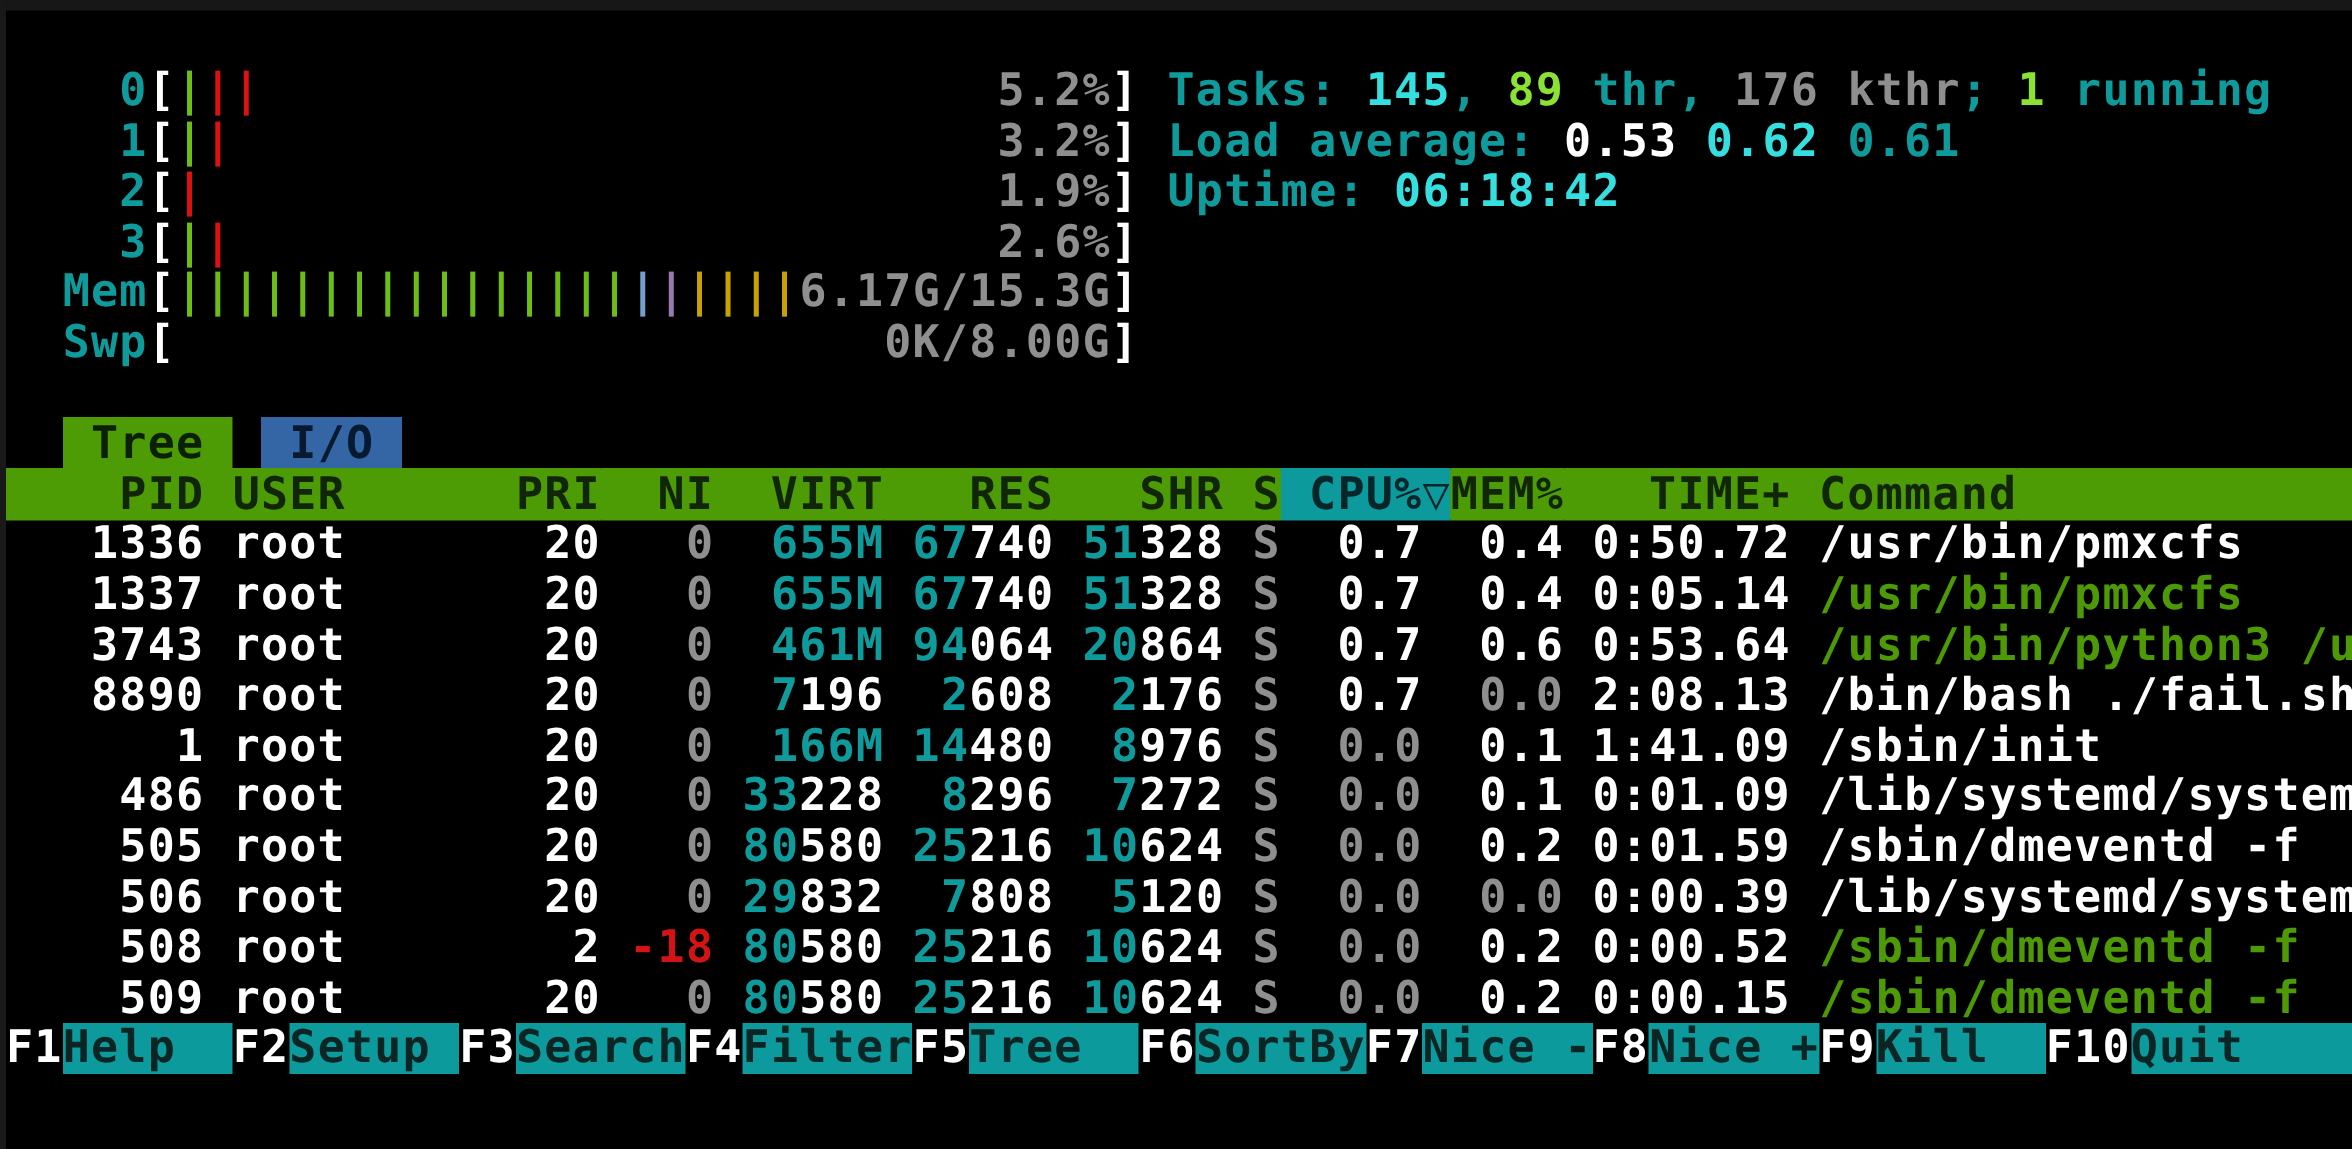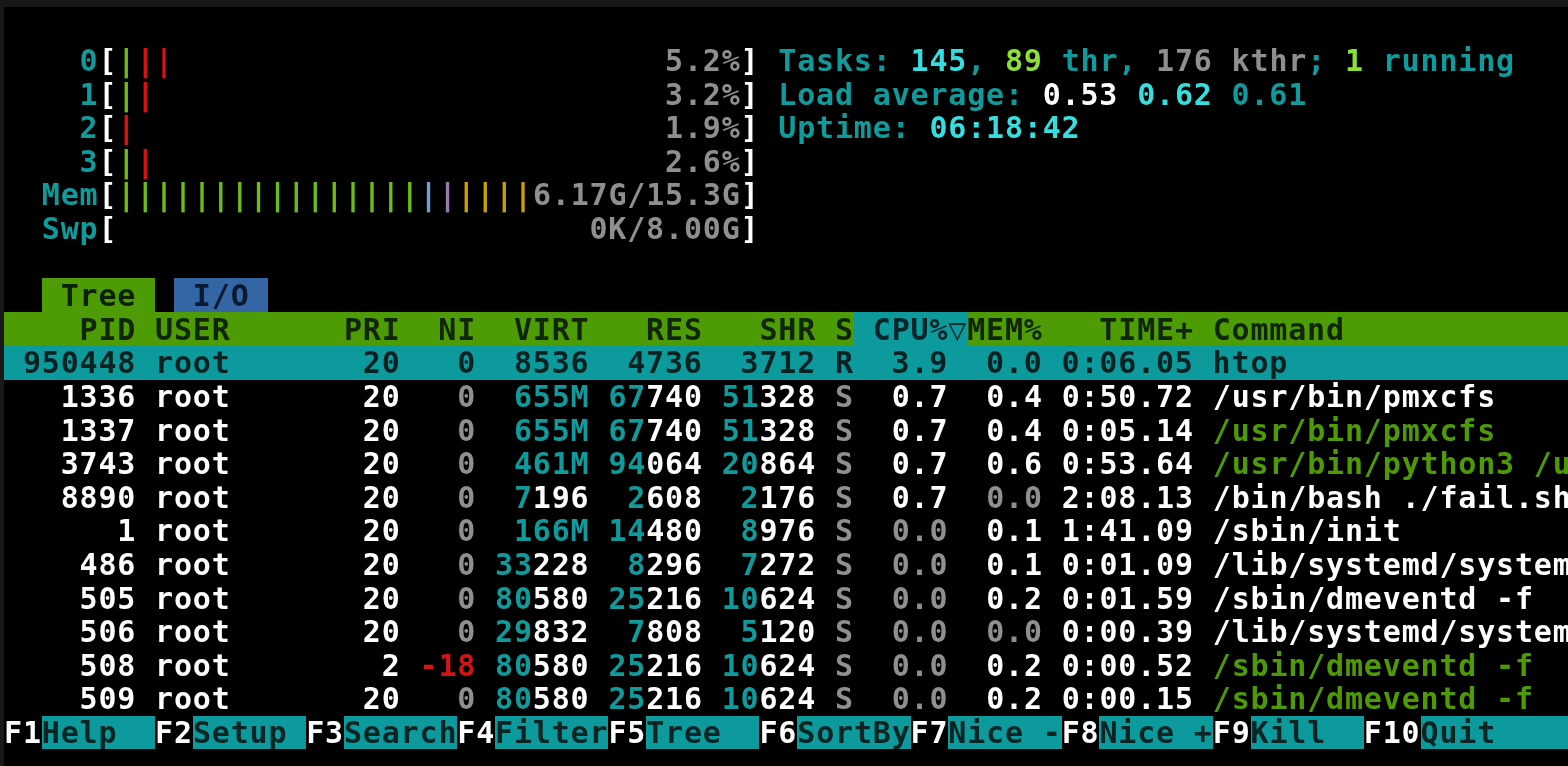--- a/index.html
+++ b/index.html
@@ -28,21 +28,20 @@
 <div class="terminal" id="term">
     <div class="line"><span style="color: rgb(255, 255, 255);">  </span><span style="color: rgb(15, 155, 155);">  0</span><span style="color: rgb(255, 255, 255);">[</span><span style="color: rgb(108, 190, 22);">|</span><span style="color: rgb(221, 17, 17);">|</span><span style="color: rgb(221, 17, 17);">|</span><span style="color: rgb(255, 255, 255);">                          </span><span style="color: rgb(143, 143, 143);">5.2%</span><span style="color: rgb(255, 255, 255);">]</span><span style="color: rgb(255, 255, 255);"> </span><span style="color: rgb(15, 155, 155);">Tasks: </span><span style="color: rgb(54, 223, 223);">145</span><span style="color: rgb(15, 155, 155);">, </span><span style="color: rgb(138, 226, 52);">89</span><span style="color: rgb(15, 155, 155);"> thr</span><span style="color: rgb(15, 155, 155);">, </span><span style="color: rgb(143, 143, 143);">176</span><span style="color: rgb(143, 143, 143);"> kthr</span><span style="color: rgb(15, 155, 155);">; </span><span style="color: rgb(138, 226, 52);">1</span><span style="color: rgb(15, 155, 155);"> running</span></div>
     <div class="line"><span style="color: rgb(255, 255, 255);">  </span><span style="color: rgb(15, 155, 155);">  1</span><span style="color: rgb(255, 255, 255);">[</span><span style="color: rgb(108, 190, 22);">|</span><span style="color: rgb(221, 17, 17);">|</span><span style="color: rgb(255, 255, 255);">                           </span><span style="color: rgb(143, 143, 143);">3.2%</span><span style="color: rgb(255, 255, 255);">]</span><span style="color: rgb(255, 255, 255);"> </span><span style="color: rgb(15, 155, 155);">Load average: </span><span style="color: rgb(255, 255, 255);">0.53</span><span style="color: rgb(15, 155, 155);"> </span><span style="color: rgb(54, 223, 223);">0.62</span><span style="color: rgb(15, 155, 155);"> </span><span style="color: rgb(15, 155, 155);">0.61</span></div>
     <div class="line"><span style="color: rgb(255, 255, 255);">  </span><span style="color: rgb(15, 155, 155);">  2</span><span style="color: rgb(255, 255, 255);">[</span><span style="color: rgb(221, 17, 17);">|</span><span style="color: rgb(255, 255, 255);">                            </span><span style="color: rgb(143, 143, 143);">1.9%</span><span style="color: rgb(255, 255, 255);">]</span><span style="color: rgb(255, 255, 255);"> </span><span style="color: rgb(15, 155, 155);">Uptime: </span><span style="color: rgb(54, 223, 223);">06:18:42</span></div>
     <div class="line"><span style="color: rgb(255, 255, 255);">  </span><span style="color: rgb(15, 155, 155);">  3</span><span style="color: rgb(255, 255, 255);">[</span><span style="color: rgb(108, 190, 22);">|</span><span style="color: rgb(221, 17, 17);">|</span><span style="color: rgb(255, 255, 255);">                           </span><span style="color: rgb(143, 143, 143);">2.6%</span><span style="color: rgb(255, 255, 255);">]</span><span style="color: rgb(255, 255, 255);"> </span></div>
     <div class="line"><span style="color: rgb(255, 255, 255);">  </span><span style="color: rgb(15, 155, 155);">Mem</span><span style="color: rgb(255, 255, 255);">[</span><span style="color: rgb(108, 190, 22);">|</span><span style="color: rgb(108, 190, 22);">|</span><span style="color: rgb(108, 190, 22);">|</span><span style="color: rgb(108, 190, 22);">|</span><span style="color: rgb(108, 190, 22);">|</span><span style="color: rgb(108, 190, 22);">|</span><span style="color: rgb(108, 190, 22);">|</span><span style="color: rgb(108, 190, 22);">|</span><span style="color: rgb(108, 190, 22);">|</span><span style="color: rgb(108, 190, 22);">|</span><span style="color: rgb(108, 190, 22);">|</span><span style="color: rgb(108, 190, 22);">|</span><span style="color: rgb(108, 190, 22);">|</span><span style="color: rgb(108, 190, 22);">|</span><span style="color: rgb(108, 190, 22);">|</span><span style="color: rgb(108, 190, 22);">|</span><span style="color: rgb(114, 159, 207);">|</span><span style="color: rgb(152, 121, 178);">|</span><span style="color: rgb(201, 162, 0);">|</span><span style="color: rgb(201, 162, 0);">|</span><span style="color: rgb(201, 162, 0);">|</span><span style="color: rgb(201, 162, 0);">|</span><span style="color: rgb(143, 143, 143);">6.17G/15.3G</span><span style="color: rgb(255, 255, 255);">]</span><span style="color: rgb(255, 255, 255);"> </span></div>
     <div class="line"><span style="color: rgb(255, 255, 255);">  </span><span style="color: rgb(15, 155, 155);">Swp</span><span style="color: rgb(255, 255, 255);">[</span><span style="color: rgb(255, 255, 255);">                         </span><span style="color: rgb(143, 143, 143);">0K/8.00G</span><span style="color: rgb(255, 255, 255);">]</span><span style="color: rgb(255, 255, 255);"> </span></div>
     <div class="line"></div>
     <div class="line"><span style="color: rgb(255, 255, 255);">  </span><span style="color: rgb(12, 32, 4); background: rgb(77, 156, 6);"> Tree </span><span style="color: rgb(255, 255, 255);"> </span><span style="color: rgb(8, 26, 48); background: rgb(52, 101, 164);"> I/O </span></div>
     <div class="line" style="background: rgb(77, 156, 6);"><span style="color: rgb(17, 38, 8); background: rgb(77, 156, 6);">    PID</span><span style="color: rgb(17, 38, 8); background: rgb(77, 156, 6);"> USER      </span><span style="color: rgb(17, 38, 8); background: rgb(77, 156, 6);">PRI</span><span style="color: rgb(17, 38, 8); background: rgb(77, 156, 6);">  NI</span><span style="color: rgb(17, 38, 8); background: rgb(77, 156, 6);">  VIRT</span><span style="color: rgb(17, 38, 8); background: rgb(77, 156, 6);">   RES</span><span style="color: rgb(17, 38, 8); background: rgb(77, 156, 6);">   SHR</span><span style="color: rgb(17, 38, 8); background: rgb(77, 156, 6);"> S</span><span style="color: rgb(6, 38, 42); background: rgb(13, 154, 156);"> CPU%▽</span><span style="color: rgb(17, 38, 8); background: rgb(77, 156, 6);">MEM%</span><span style="color: rgb(17, 38, 8); background: rgb(77, 156, 6);">   TIME+</span><span style="color: rgb(17, 38, 8); background: rgb(77, 156, 6);"> Command</span><span style="color: rgb(17, 38, 8); background: rgb(77, 156, 6);">            </span></div>
-    <div class="line" style="background: rgb(13, 154, 156);"><span style="color: rgb(8, 34, 34); background: rgb(13, 154, 156);"> 950448 root       20   0  8536  4736  3712 R  3.9  0.0 0:06.05 htop               </span></div>
     <div class="line"><span style="color: rgb(255, 255, 255);">   1336</span><span style="color: rgb(255, 255, 255);"> </span><span style="color: rgb(255, 255, 255);">root      </span><span style="color: rgb(255, 255, 255);"> 20</span><span style="color: rgb(255, 255, 255);"> </span><span style="color: rgb(143, 143, 143);">  0</span><span style="color: rgb(255, 255, 255);"> </span><span style="color: rgb(15, 155, 155);"> 655M</span><span style="color: rgb(255, 255, 255);"> </span><span style="color: rgb(15, 155, 155);">67</span><span style="color: rgb(255, 255, 255);">740</span><span style="color: rgb(255, 255, 255);"> </span><span style="color: rgb(15, 155, 155);">51</span><span style="color: rgb(255, 255, 255);">328</span><span style="color: rgb(255, 255, 255);"> </span><span style="color: rgb(143, 143, 143);">S</span><span style="color: rgb(255, 255, 255);">  0.7</span><span style="color: rgb(255, 255, 255);"> </span><span style="color: rgb(255, 255, 255);"> 0.4</span><span style="color: rgb(255, 255, 255);"> </span><span style="color: rgb(255, 255, 255);">0:50.72</span><span style="color: rgb(255, 255, 255);"> </span><span style="color: rgb(255, 255, 255);">/usr/bin/pmxcfs</span></div>
     <div class="line"><span style="color: rgb(255, 255, 255);">   1337</span><span style="color: rgb(255, 255, 255);"> </span><span style="color: rgb(255, 255, 255);">root      </span><span style="color: rgb(255, 255, 255);"> 20</span><span style="color: rgb(255, 255, 255);"> </span><span style="color: rgb(143, 143, 143);">  0</span><span style="color: rgb(255, 255, 255);"> </span><span style="color: rgb(15, 155, 155);"> 655M</span><span style="color: rgb(255, 255, 255);"> </span><span style="color: rgb(15, 155, 155);">67</span><span style="color: rgb(255, 255, 255);">740</span><span style="color: rgb(255, 255, 255);"> </span><span style="color: rgb(15, 155, 155);">51</span><span style="color: rgb(255, 255, 255);">328</span><span style="color: rgb(255, 255, 255);"> </span><span style="color: rgb(143, 143, 143);">S</span><span style="color: rgb(255, 255, 255);">  0.7</span><span style="color: rgb(255, 255, 255);"> </span><span style="color: rgb(255, 255, 255);"> 0.4</span><span style="color: rgb(255, 255, 255);"> </span><span style="color: rgb(255, 255, 255);">0:05.14</span><span style="color: rgb(255, 255, 255);"> </span><span style="color: rgb(78, 154, 6);">/usr/bin/pmxcfs</span></div>
     <div class="line"><span style="color: rgb(255, 255, 255);">   3743</span><span style="color: rgb(255, 255, 255);"> </span><span style="color: rgb(255, 255, 255);">root      </span><span style="color: rgb(255, 255, 255);"> 20</span><span style="color: rgb(255, 255, 255);"> </span><span style="color: rgb(143, 143, 143);">  0</span><span style="color: rgb(255, 255, 255);"> </span><span style="color: rgb(15, 155, 155);"> 461M</span><span style="color: rgb(255, 255, 255);"> </span><span style="color: rgb(15, 155, 155);">94</span><span style="color: rgb(255, 255, 255);">064</span><span style="color: rgb(255, 255, 255);"> </span><span style="color: rgb(15, 155, 155);">20</span><span style="color: rgb(255, 255, 255);">864</span><span style="color: rgb(255, 255, 255);"> </span><span style="color: rgb(143, 143, 143);">S</span><span style="color: rgb(255, 255, 255);">  0.7</span><span style="color: rgb(255, 255, 255);"> </span><span style="color: rgb(255, 255, 255);"> 0.6</span><span style="color: rgb(255, 255, 255);"> </span><span style="color: rgb(255, 255, 255);">0:53.64</span><span style="color: rgb(255, 255, 255);"> </span><span style="color: rgb(78, 154, 6);">/usr/bin/python3 /u</span></div>
     <div class="line"><span style="color: rgb(255, 255, 255);">   8890</span><span style="color: rgb(255, 255, 255);"> </span><span style="color: rgb(255, 255, 255);">root      </span><span style="color: rgb(255, 255, 255);"> 20</span><span style="color: rgb(255, 255, 255);"> </span><span style="color: rgb(143, 143, 143);">  0</span><span style="color: rgb(255, 255, 255);"> </span><span style="color: rgb(15, 155, 155);"> 7</span><span style="color: rgb(255, 255, 255);">196</span><span style="color: rgb(255, 255, 255);"> </span><span style="color: rgb(15, 155, 155);"> 2</span><span style="color: rgb(255, 255, 255);">608</span><span style="color: rgb(255, 255, 255);"> </span><span style="color: rgb(15, 155, 155);"> 2</span><span style="color: rgb(255, 255, 255);">176</span><span style="color: rgb(255, 255, 255);"> </span><span style="color: rgb(143, 143, 143);">S</span><span style="color: rgb(255, 255, 255);">  0.7</span><span style="color: rgb(255, 255, 255);"> </span><span style="color: rgb(143, 143, 143);"> 0.0</span><span style="color: rgb(255, 255, 255);"> </span><span style="color: rgb(255, 255, 255);">2:08.13</span><span style="color: rgb(255, 255, 255);"> </span><span style="color: rgb(255, 255, 255);">/bin/bash ./fail.sh</span></div>
     <div class="line"><span style="color: rgb(255, 255, 255);">      1</span><span style="color: rgb(255, 255, 255);"> </span><span style="color: rgb(255, 255, 255);">root      </span><span style="color: rgb(255, 255, 255);"> 20</span><span style="color: rgb(255, 255, 255);"> </span><span style="color: rgb(143, 143, 143);">  0</span><span style="color: rgb(255, 255, 255);"> </span><span style="color: rgb(15, 155, 155);"> 166M</span><span style="color: rgb(255, 255, 255);"> </span><span style="color: rgb(15, 155, 155);">14</span><span style="color: rgb(255, 255, 255);">480</span><span style="color: rgb(255, 255, 255);"> </span><span style="color: rgb(15, 155, 155);"> 8</span><span style="color: rgb(255, 255, 255);">976</span><span style="color: rgb(255, 255, 255);"> </span><span style="color: rgb(143, 143, 143);">S</span><span style="color: rgb(143, 143, 143);">  0.0</span><span style="color: rgb(255, 255, 255);"> </span><span style="color: rgb(255, 255, 255);"> 0.1</span><span style="color: rgb(255, 255, 255);"> </span><span style="color: rgb(255, 255, 255);">1:41.09</span><span style="color: rgb(255, 255, 255);"> </span><span style="color: rgb(255, 255, 255);">/sbin/init</span></div>
     <div class="line"><span style="color: rgb(255, 255, 255);">    486</span><span style="color: rgb(255, 255, 255);"> </span><span style="color: rgb(255, 255, 255);">root      </span><span style="color: rgb(255, 255, 255);"> 20</span><span style="color: rgb(255, 255, 255);"> </span><span style="color: rgb(143, 143, 143);">  0</span><span style="color: rgb(255, 255, 255);"> </span><span style="color: rgb(15, 155, 155);">33</span><span style="color: rgb(255, 255, 255);">228</span><span style="color: rgb(255, 255, 255);"> </span><span style="color: rgb(15, 155, 155);"> 8</span><span style="color: rgb(255, 255, 255);">296</span><span style="color: rgb(255, 255, 255);"> </span><span style="color: rgb(15, 155, 155);"> 7</span><span style="color: rgb(255, 255, 255);">272</span><span style="color: rgb(255, 255, 255);"> </span><span style="color: rgb(143, 143, 143);">S</span><span style="color: rgb(143, 143, 143);">  0.0</span><span style="color: rgb(255, 255, 255);"> </span><span style="color: rgb(255, 255, 255);"> 0.1</span><span style="color: rgb(255, 255, 255);"> </span><span style="color: rgb(255, 255, 255);">0:01.09</span><span style="color: rgb(255, 255, 255);"> </span><span style="color: rgb(255, 255, 255);">/lib/systemd/system</span></div>
     <div class="line"><span style="color: rgb(255, 255, 255);">    505</span><span style="color: rgb(255, 255, 255);"> </span><span style="color: rgb(255, 255, 255);">root      </span><span style="color: rgb(255, 255, 255);"> 20</span><span style="color: rgb(255, 255, 255);"> </span><span style="color: rgb(143, 143, 143);">  0</span><span style="color: rgb(255, 255, 255);"> </span><span style="color: rgb(15, 155, 155);">80</span><span style="color: rgb(255, 255, 255);">580</span><span style="color: rgb(255, 255, 255);"> </span><span style="color: rgb(15, 155, 155);">25</span><span style="color: rgb(255, 255, 255);">216</span><span style="color: rgb(255, 255, 255);"> </span><span style="color: rgb(15, 155, 155);">10</span><span style="color: rgb(255, 255, 255);">624</span><span style="color: rgb(255, 255, 255);"> </span><span style="color: rgb(143, 143, 143);">S</span><span style="color: rgb(143, 143, 143);">  0.0</span><span style="color: rgb(255, 255, 255);"> </span><span style="color: rgb(255, 255, 255);"> 0.2</span><span style="color: rgb(255, 255, 255);"> </span><span style="color: rgb(255, 255, 255);">0:01.59</span><span style="color: rgb(255, 255, 255);"> </span><span style="color: rgb(255, 255, 255);">/sbin/dmeventd -f</span></div>
     <div class="line"><span style="color: rgb(255, 255, 255);">    506</span><span style="color: rgb(255, 255, 255);"> </span><span style="color: rgb(255, 255, 255);">root      </span><span style="color: rgb(255, 255, 255);"> 20</span><span style="color: rgb(255, 255, 255);"> </span><span style="color: rgb(143, 143, 143);">  0</span><span style="color: rgb(255, 255, 255);"> </span><span style="color: rgb(15, 155, 155);">29</span><span style="color: rgb(255, 255, 255);">832</span><span style="color: rgb(255, 255, 255);"> </span><span style="color: rgb(15, 155, 155);"> 7</span><span style="color: rgb(255, 255, 255);">808</span><span style="color: rgb(255, 255, 255);"> </span><span style="color: rgb(15, 155, 155);"> 5</span><span style="color: rgb(255, 255, 255);">120</span><span style="color: rgb(255, 255, 255);"> </span><span style="color: rgb(143, 143, 143);">S</span><span style="color: rgb(143, 143, 143);">  0.0</span><span style="color: rgb(255, 255, 255);"> </span><span style="color: rgb(143, 143, 143);"> 0.0</span><span style="color: rgb(255, 255, 255);"> </span><span style="color: rgb(255, 255, 255);">0:00.39</span><span style="color: rgb(255, 255, 255);"> </span><span style="color: rgb(255, 255, 255);">/lib/systemd/system</span></div>
     <div class="line"><span style="color: rgb(255, 255, 255);">    508</span><span style="color: rgb(255, 255, 255);"> </span><span style="color: rgb(255, 255, 255);">root      </span><span style="color: rgb(255, 255, 255);">  2</span><span style="color: rgb(255, 255, 255);"> </span><span style="color: rgb(210, 20, 20);">-18</span><span style="color: rgb(255, 255, 255);"> </span><span style="color: rgb(15, 155, 155);">80</span><span style="color: rgb(255, 255, 255);">580</span><span style="color: rgb(255, 255, 255);"> </span><span style="color: rgb(15, 155, 155);">25</span><span style="color: rgb(255, 255, 255);">216</span><span style="color: rgb(255, 255, 255);"> </span><span style="color: rgb(15, 155, 155);">10</span><span style="color: rgb(255, 255, 255);">624</span><span style="color: rgb(255, 255, 255);"> </span><span style="color: rgb(143, 143, 143);">S</span><span style="color: rgb(143, 143, 143);">  0.0</span><span style="color: rgb(255, 255, 255);"> </span><span style="color: rgb(255, 255, 255);"> 0.2</span><span style="color: rgb(255, 255, 255);"> </span><span style="color: rgb(255, 255, 255);">0:00.52</span><span style="color: rgb(255, 255, 255);"> </span><span style="color: rgb(78, 154, 6);">/sbin/dmeventd -f</span></div>
     <div class="line"><span style="color: rgb(255, 255, 255);">    509</span><span style="color: rgb(255, 255, 255);"> </span><span style="color: rgb(255, 255, 255);">root      </span><span style="color: rgb(255, 255, 255);"> 20</span><span style="color: rgb(255, 255, 255);"> </span><span style="color: rgb(143, 143, 143);">  0</span><span style="color: rgb(255, 255, 255);"> </span><span style="color: rgb(15, 155, 155);">80</span><span style="color: rgb(255, 255, 255);">580</span><span style="color: rgb(255, 255, 255);"> </span><span style="color: rgb(15, 155, 155);">25</span><span style="color: rgb(255, 255, 255);">216</span><span style="color: rgb(255, 255, 255);"> </span><span style="color: rgb(15, 155, 155);">10</span><span style="color: rgb(255, 255, 255);">624</span><span style="color: rgb(255, 255, 255);"> </span><span style="color: rgb(143, 143, 143);">S</span><span style="color: rgb(143, 143, 143);">  0.0</span><span style="color: rgb(255, 255, 255);"> </span><span style="color: rgb(255, 255, 255);"> 0.2</span><span style="color: rgb(255, 255, 255);"> </span><span style="color: rgb(255, 255, 255);">0:00.15</span><span style="color: rgb(255, 255, 255);"> </span><span style="color: rgb(78, 154, 6);">/sbin/dmeventd -f</span></div>

